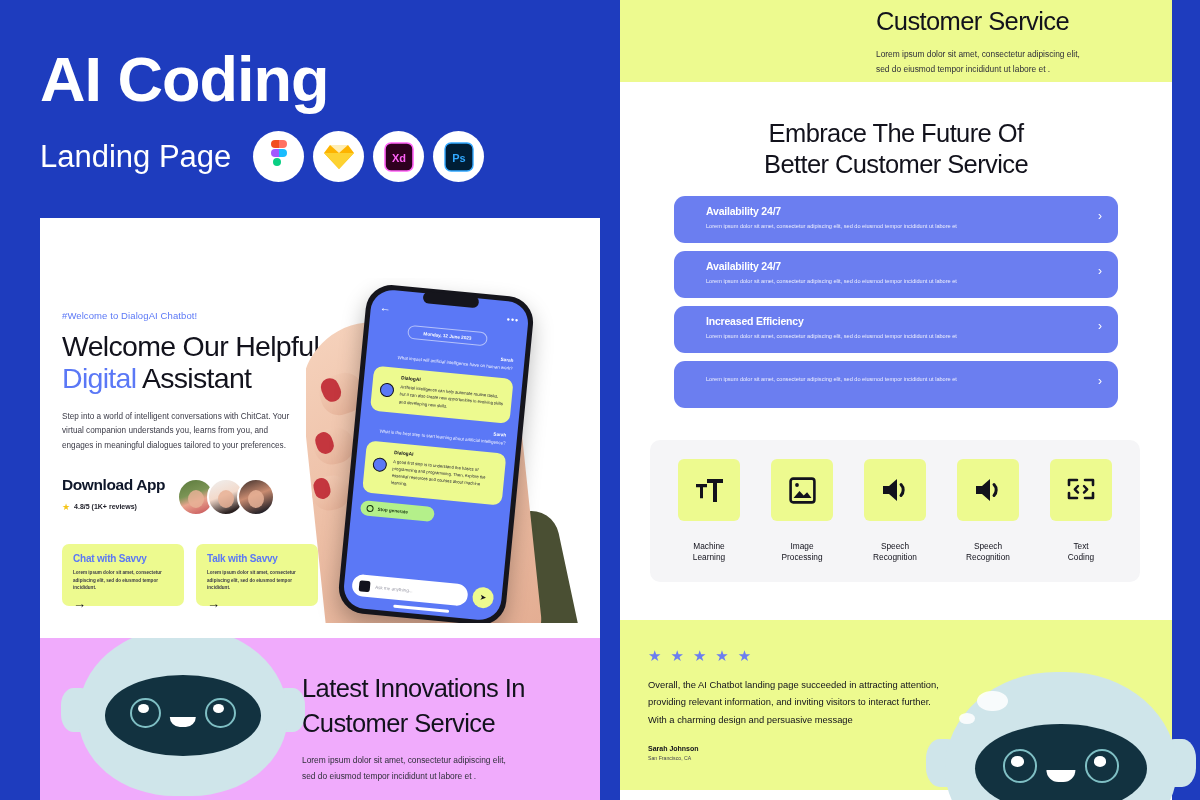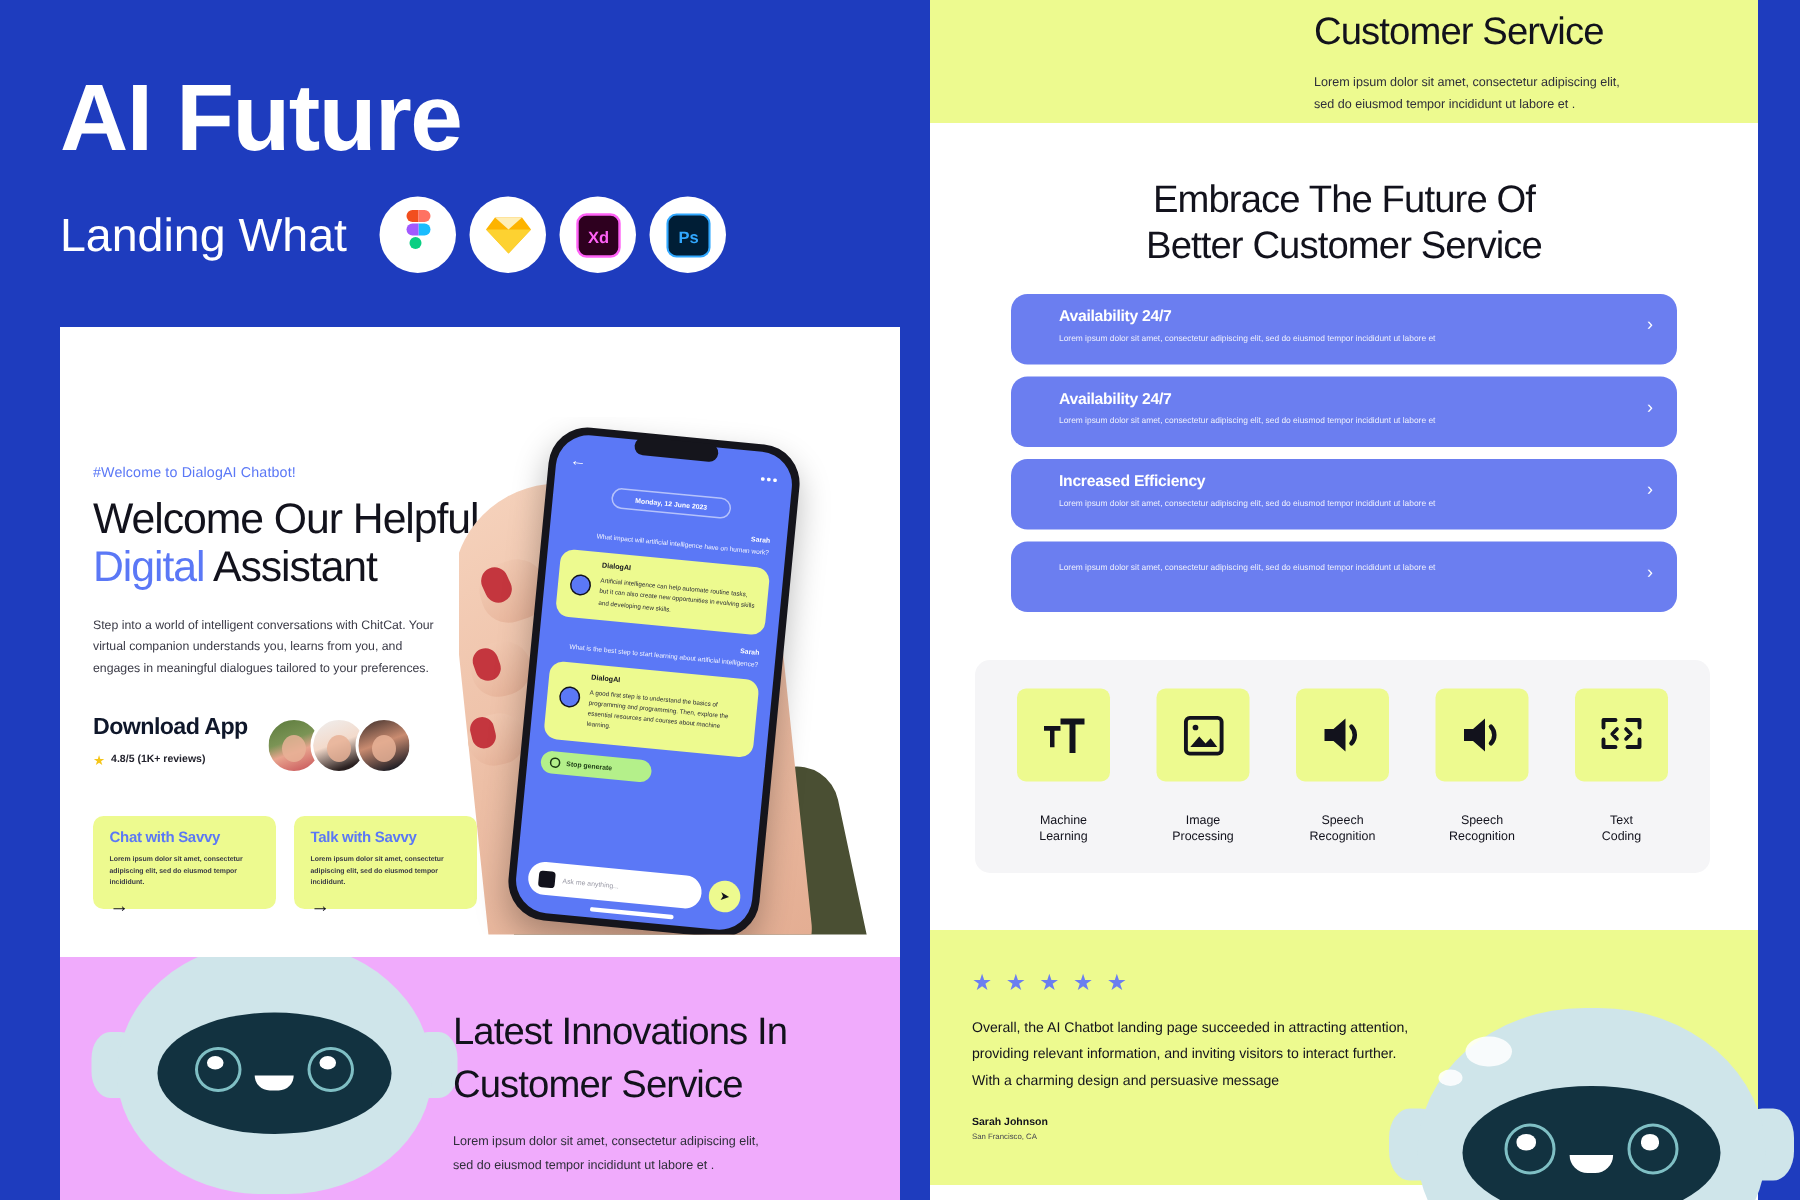--- a/index.html
+++ b/index.html
@@ -281,23 +281,23 @@
   }
   .testi-name { font-size: 7px; font-weight: 700; color: #12121c; margin-top: 17px; }
   .testi-loc { font-size: 5.2px; color: #44444f; margin-top: 3px; font-weight: 500; }
 </style>
 </head>
 <body>
 
 <div class="stage">
 
   <div class="promo">
-    <div class="promo-title">AI Future</div>
+    <div class="promo-title">AI Coding</div>
     <div class="promo-sub-row">
-      <div class="promo-sub">Landing What</div>
+      <div class="promo-sub">Landing Page</div>
       <div class="tool-icons">
         <div class="tool-ic">
           <svg width="24" height="34" viewBox="0 0 24 34">
             <path d="M8 0h4v8H8a4 4 0 010-8z" fill="#f24e1e"></path>
             <path d="M12 0h4a4 4 0 010 8h-4V0z" fill="#ff7262"></path>
             <path d="M12 9h4a4 4 0 110 8h-4V9z" fill="#1abcfe"></path>
             <path d="M8 9h4v8H8a4 4 0 010-8z" fill="#a259ff"></path>
             <circle cx="10" cy="22" r="4" fill="#0acf83"></circle>
           </svg>
         </div>

